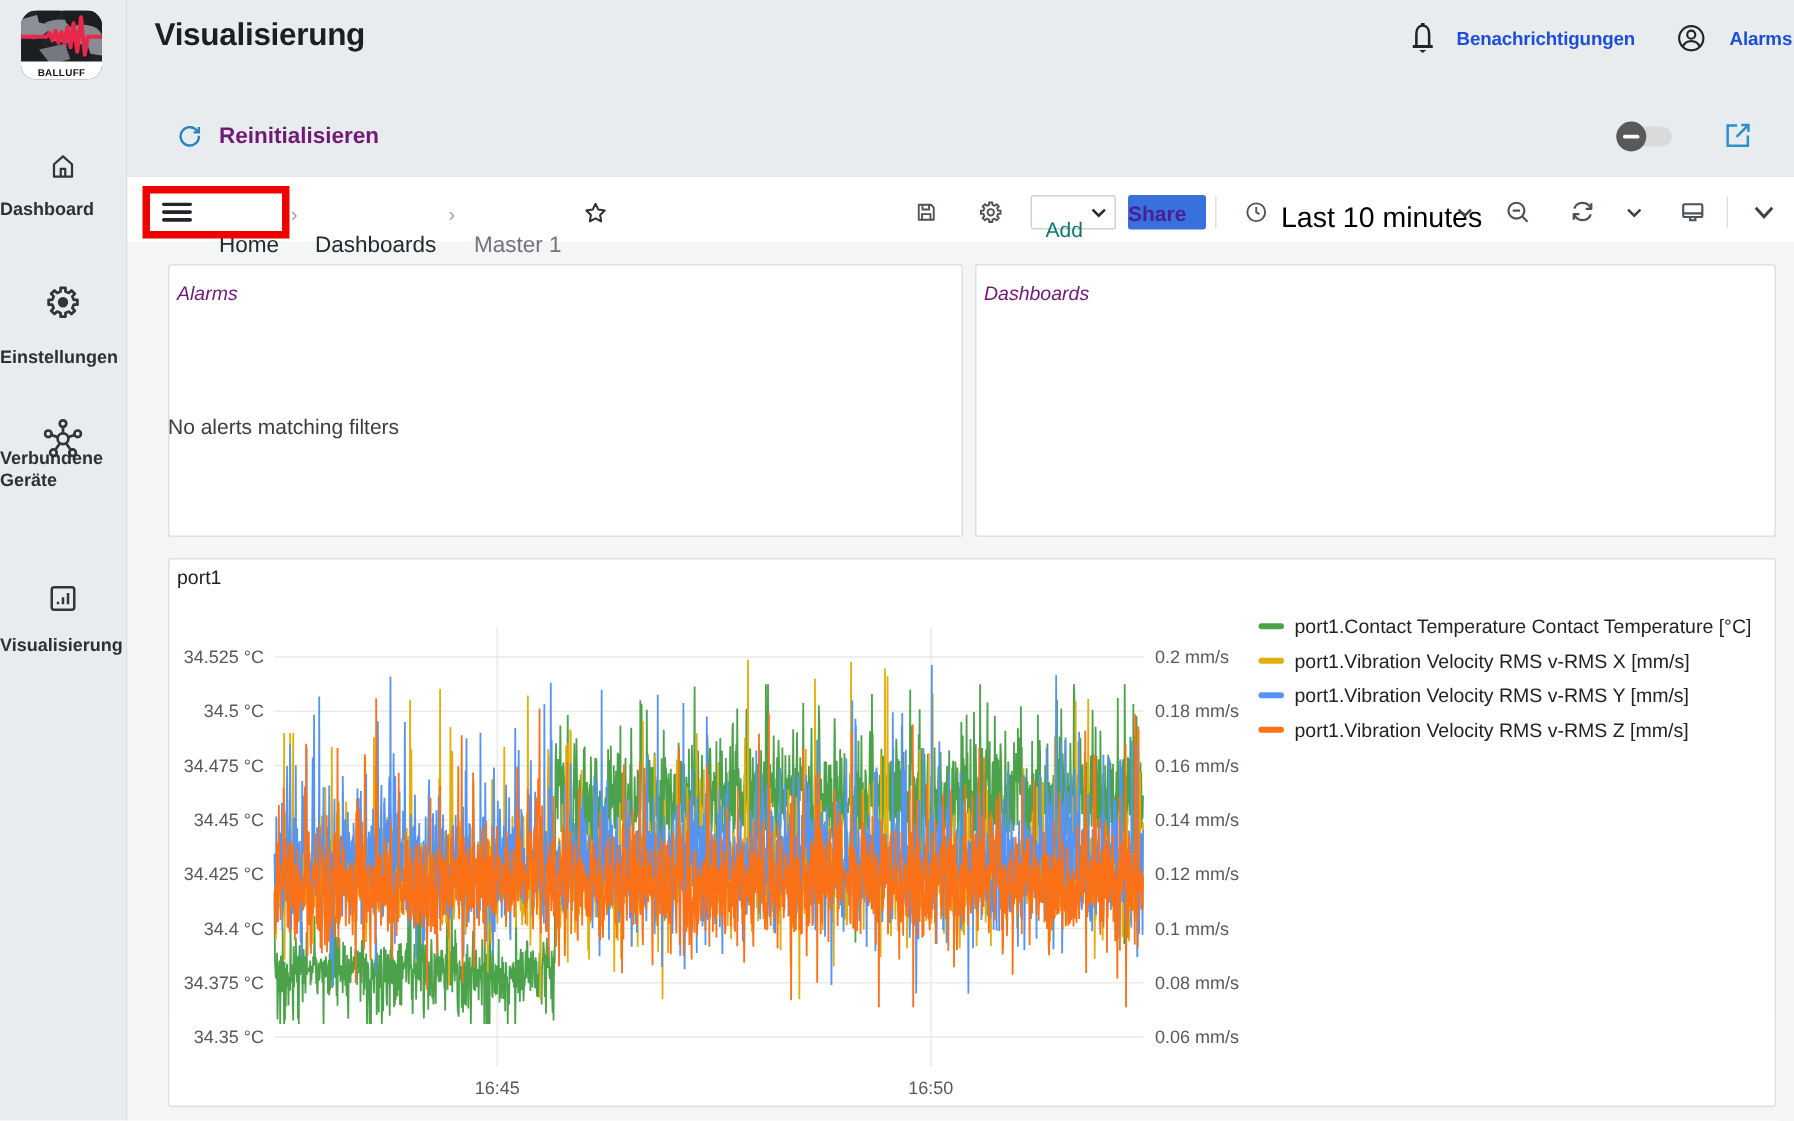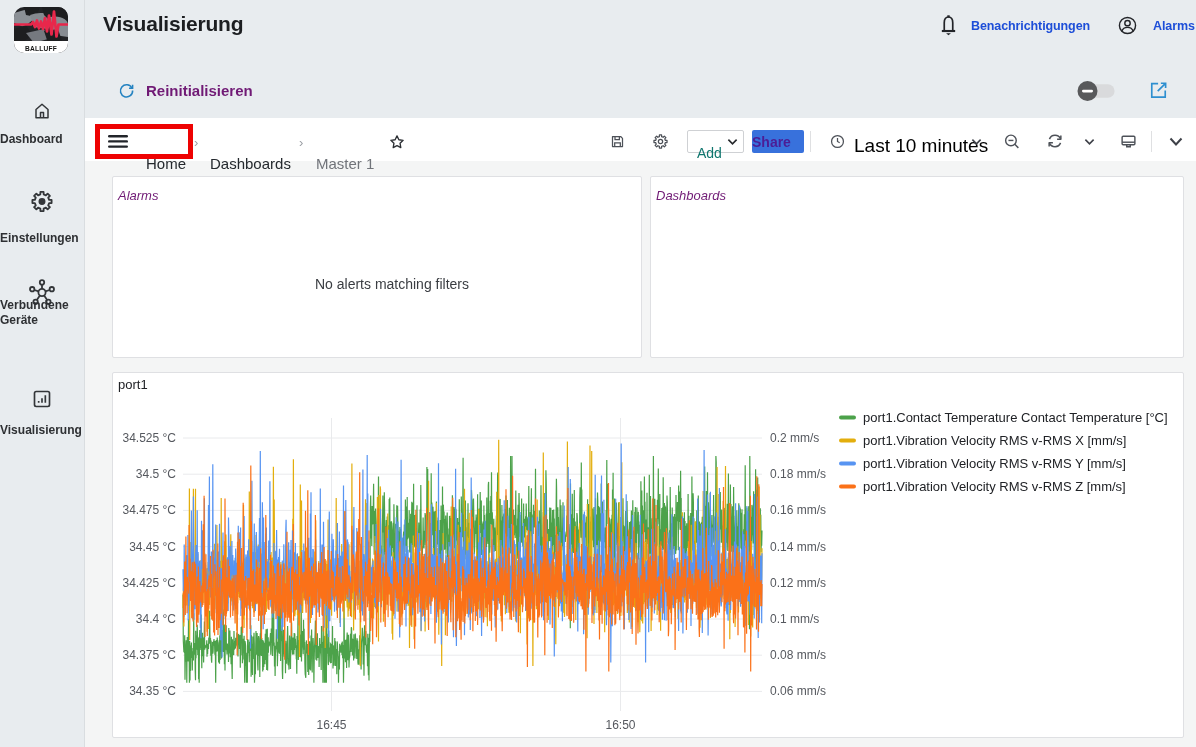--- a/index.html
+++ b/index.html
@@ -183,21 +183,21 @@
     <path d="M3 13 L21 13"></path>
     <path d="M9.5 16.5 L9.5 19.5 L14.5 19.5 L14.5 16.5" fill="none"></path>
   </svg>
   <div class="abs" style="left:1151px;top:131px;width:1px;height:21px;background:#dfe0e2;"></div>
   <svg class="abs" style="left:1169px;top:137px" width="14" height="10" viewBox="0 0 14 10" fill="none" stroke="#3e4148" stroke-width="2">
       <path d="M1.5 1.5 L7 7.5 L12.5 1.5"></path>
     </svg>
 
   <div class="abs panel" style="left:112px;top:176px;width:528px;height:180px;"></div>
   <div class="abs ptitle" style="left:118px;top:188px;">Alarms</div>
-  <div class="abs" style="left:112px;top:276px;width:528px;text-align:center;font-size:14px;color:#3a3d42;margin-left:16px;">No alerts matching filters</div>
+  <div class="abs" style="left:112px;top:276px;width:528px;font-size:14px;color:#3a3d42;">No alerts matching filters</div>
 
   <div class="abs panel" style="left:650px;top:176px;width:532px;height:180px;"></div>
   <div class="abs ptitle" style="left:656px;top:188px;">Dashboards</div>
 
   <div class="abs panel" style="left:112px;top:372px;width:1070px;height:364px;"></div>
   <svg class="abs" style="left:112px;top:372px" width="1070" height="364" viewBox="0 0 1070 364" font-family="Liberation Sans, sans-serif">
     <text x="6" y="17" font-size="13" font-weight="500" fill="#202226">port1</text>
     <g stroke="#e9eaec" stroke-width="1">
       <line x1="71" y1="66" x2="650" y2="66"></line>
       <line x1="71" y1="102.2" x2="650" y2="102.2"></line>

